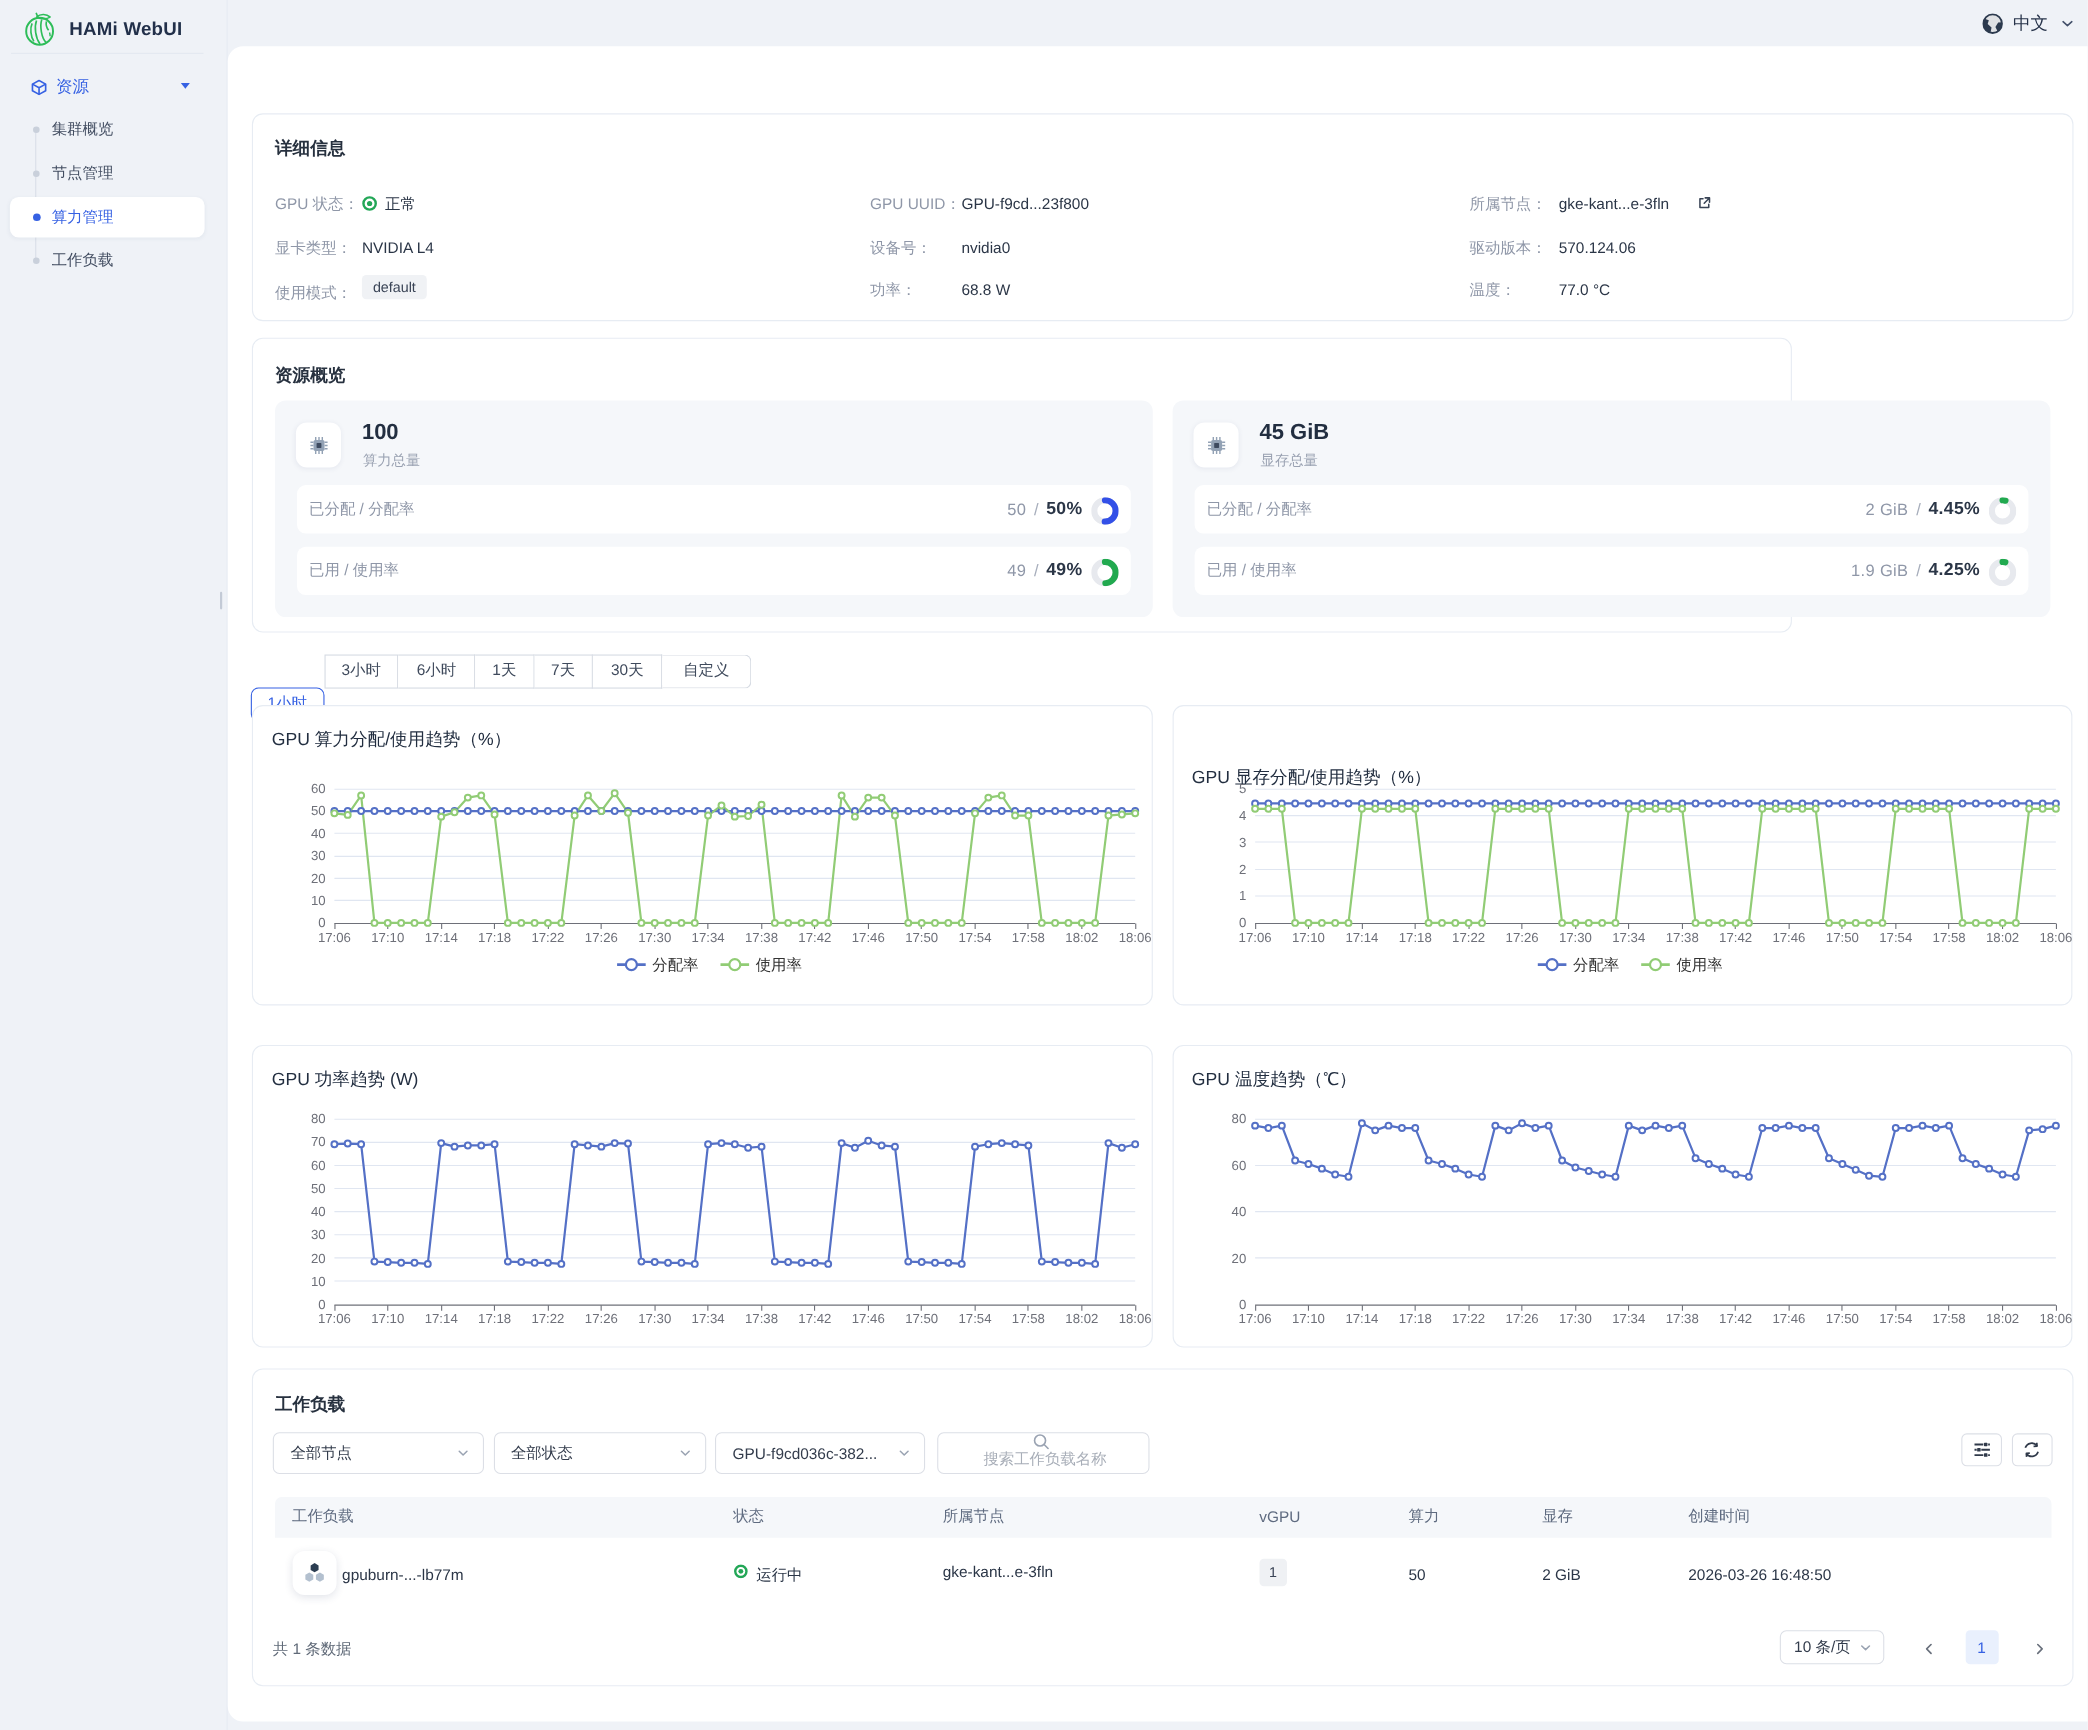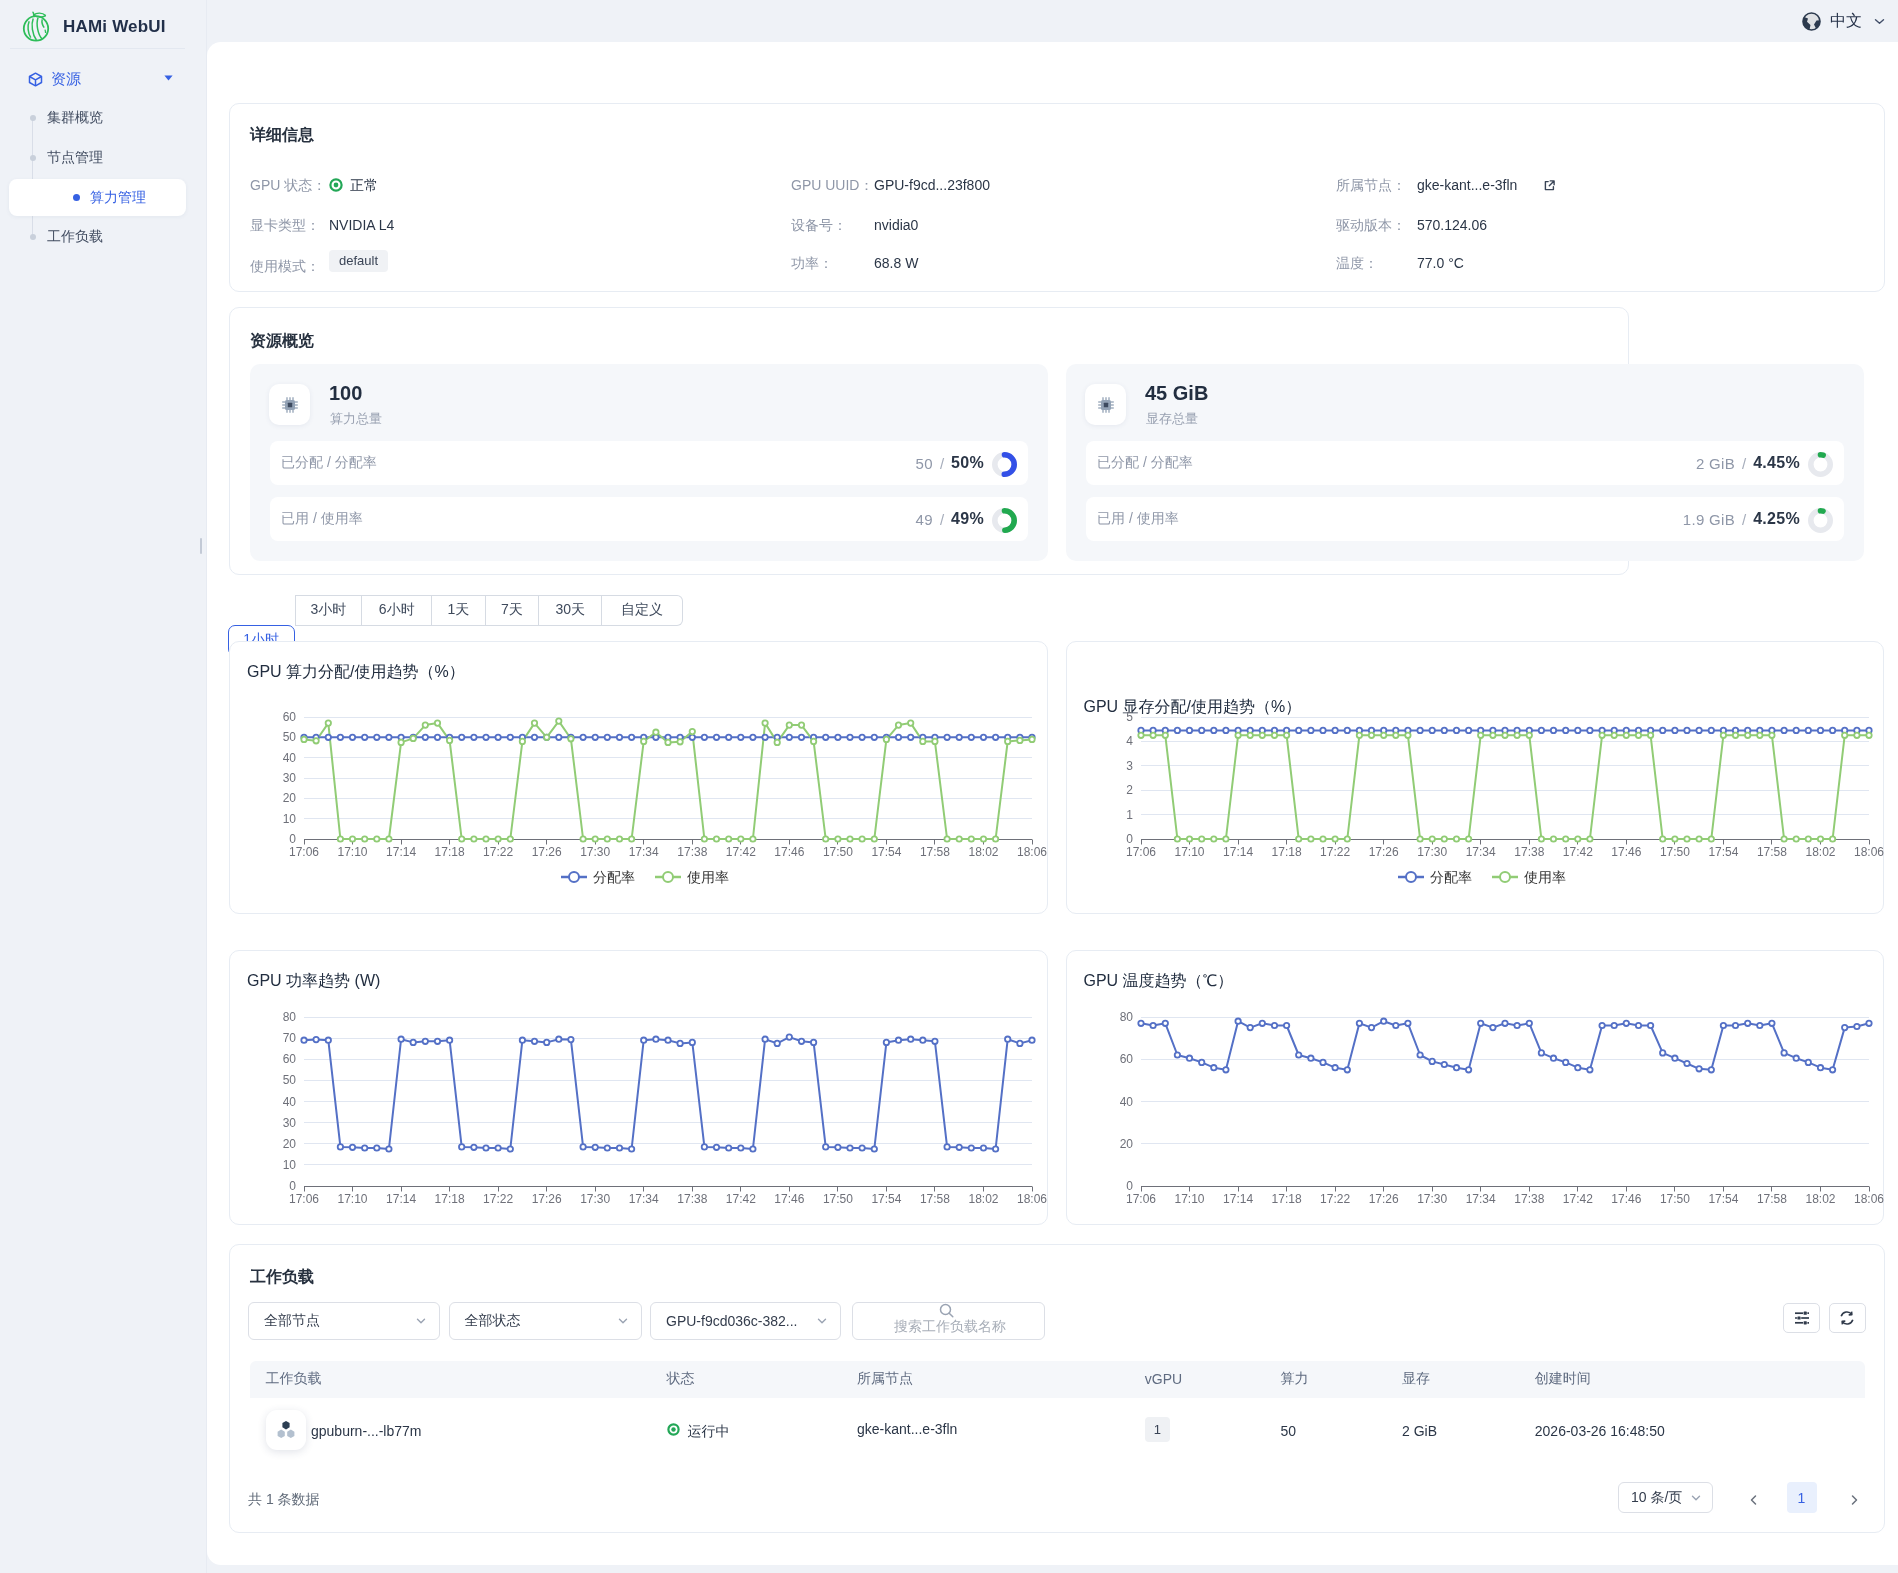--- a/index.html
+++ b/index.html
@@ -65,21 +65,21 @@
       <span>资源</span>
     </div>
   <div class="nav-caret">
       <svg width="9" height="6" viewBox="0 0 9 6" style="">
         <path d="M0.4 0.4 L8.6 0.4 L4.5 5.6 Z" fill="#3661e3"></path>
       </svg>
     </div>
   <div class="nav-line"></div>
   <div class="nav-item" style="top:99px;"><span class="dot"></span>集群概览</div>
   <div class="nav-item" style="top:139px;"><span class="dot"></span>节点管理</div>
-  <div class="nav-item active" style="top:179px;padding-left:43px;"><span class="dot"></span>算力管理</div>
+  <div class="nav-item active" style="top:179px;"><span class="dot"></span>算力管理</div>
   <div class="nav-item" style="top:218px;"><span class="dot"></span>工作负载</div>
 </div>
 <div style="position:absolute;left:200px;top:538px;width:2px;height:16px;background:#c3cad6;border-radius:1px;"></div>
 <div class="topbar-right">
     <svg width="19" height="19" viewBox="0 0 19 19" style="">
       <circle cx="9.5" cy="9.5" r="8.5" fill="#2c3a4e"></circle>
       <path d="M9.5 1 A8.5 8.5 0 0 0 2.2 5 L6 6.5 L5 9.8 L8.5 13 L7.5 17.7 A8.5 8.5 0 0 0 14 16.5 L12 12.5 L14.5 8.5 L18 8.2 A8.5 8.5 0 0 0 9.5 1 Z" fill="#fff" opacity="0.85"></path>
       <circle cx="9.5" cy="9.5" r="8.5" fill="none" stroke="#2c3a4e" stroke-width="1.6"></circle>
     </svg>
     <span style="font-size:16px;color:#27334a;margin:0 11px 0 9px;">中文</span>

